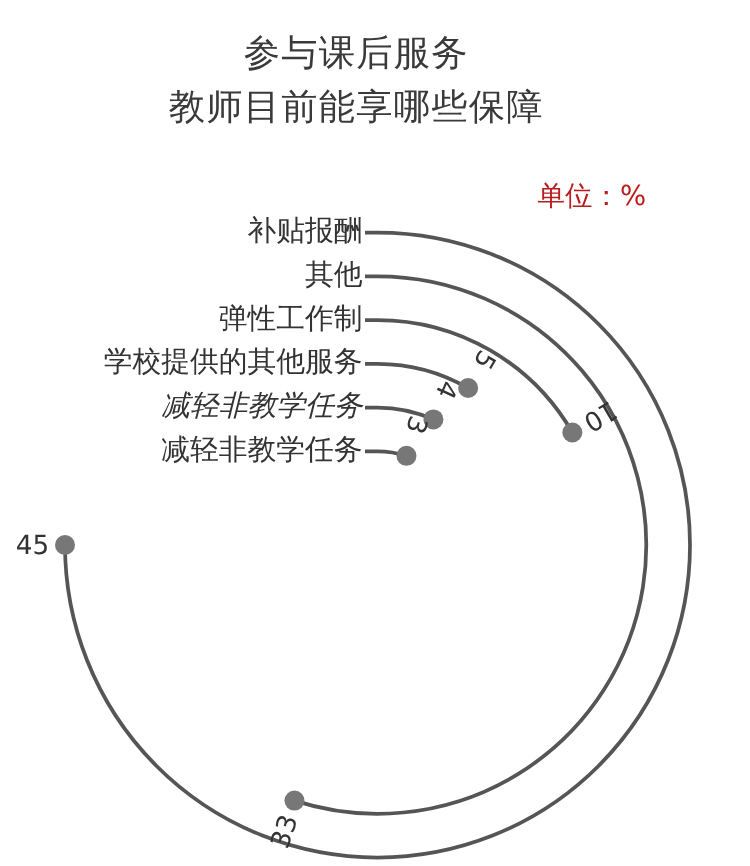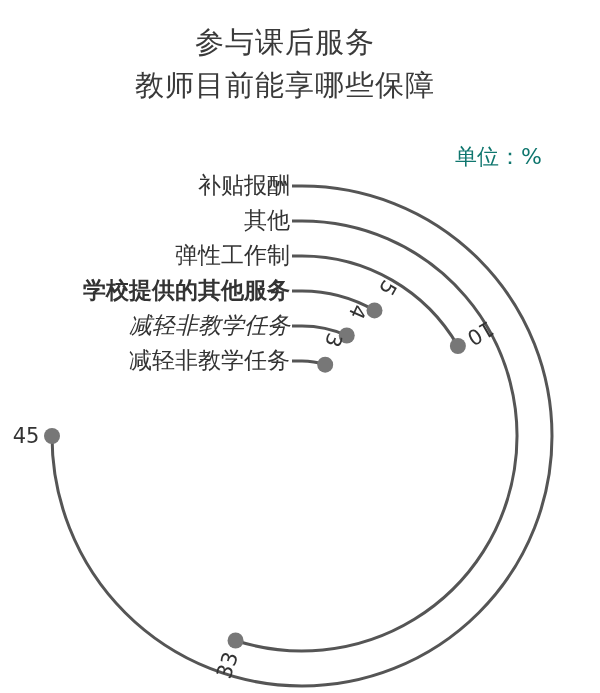--- a/index.html
+++ b/index.html
@@ -2,37 +2,37 @@
 <html><head>
 <meta charset="utf-8">
 <style>
   html, body { margin: 0; padding: 0; background: #ffffff; }
   body { width: 600px; height: 693px; position: relative; overflow: hidden;
          font-family: "DejaVu Sans", "Liberation Sans", sans-serif; color: #333; }
   .title { position: absolute; left: 0; width: 570px; text-align: center;
            font-size: 29px; line-height: 40px; color: #3a3a3a; letter-spacing: 1px; }
   #t1 { top: 22px; }
   #t2 { top: 65px; }
-  .unit { position: absolute; left: 430px; top: 142px; font-size: 22px; color: #0f766e; margin-left: 25px; }
+  .unit { position: absolute; left: 430px; top: 142px; font-size: 22px; color: #b91c1c; }
   .label { position: absolute; right: 310px; font-size: 23px; line-height: 22px;
            color: #333; white-space: nowrap; }
   svg { position: absolute; left: 0; top: 0; }
 </style>
 </head>
 <body>
 
 <div class="title" id="t1">参与课后服务</div>
 <div class="title" id="t2">教师目前能享哪些保障</div>
 <div class="unit">单位：%</div>
 
 <div id="labels">
     <div class="label" style="top: 174px;">补贴报酬</div>
-    <div class="label" style="top: 209px;">其他</div>
+    <div class="label" style="top: 209px; font-family: Liberation Serif, serif;">其他</div>
     <div class="label" style="top: 244px; margin-left: 12px;">弹性工作制</div>
-    <div class="label" style="top: 279px; font-weight: bold;">学校提供的其他服务</div>
+    <div class="label" style="top: 279px;">学校提供的其他服务</div>
     <div class="label" style="top: 314px; font-style: italic;">减轻非教学任务</div>
     <div class="label" style="top: 349px;">减轻非教学任务</div>
   </div>
 <svg id="chart" width="600" height="693">
     <path d="M 292 186 L 302 186 A 250 250 0 1 1 52 436.00000000000006" fill="none" stroke="#555555" stroke-width="3"></path>
     <circle cx="52" cy="436.00000000000006" r="8" fill="#777777"></circle>
     <text x="26" y="436.00000000000006" text-anchor="middle" dominant-baseline="central" font-size="21" fill="#333333" font-family="DejaVu Sans, sans-serif" transform="rotate(360 26 436.00000000000006)">45</text>
     <path d="M 292 221 L 302 221 A 215 215 0 1 1 235.56134620938624 640.477151003458" fill="none" stroke="#555555" stroke-width="3"></path>
     <circle cx="235.56134620938624" cy="640.477151003458" r="8" fill="#777777"></circle>
     <text x="227.5269043556376" y="665.204620427132" text-anchor="middle" dominant-baseline="central" font-size="21" fill="#333333" font-family="DejaVu Sans, sans-serif" transform="rotate(288 227.5269043556376 665.204620427132)">33</text>

